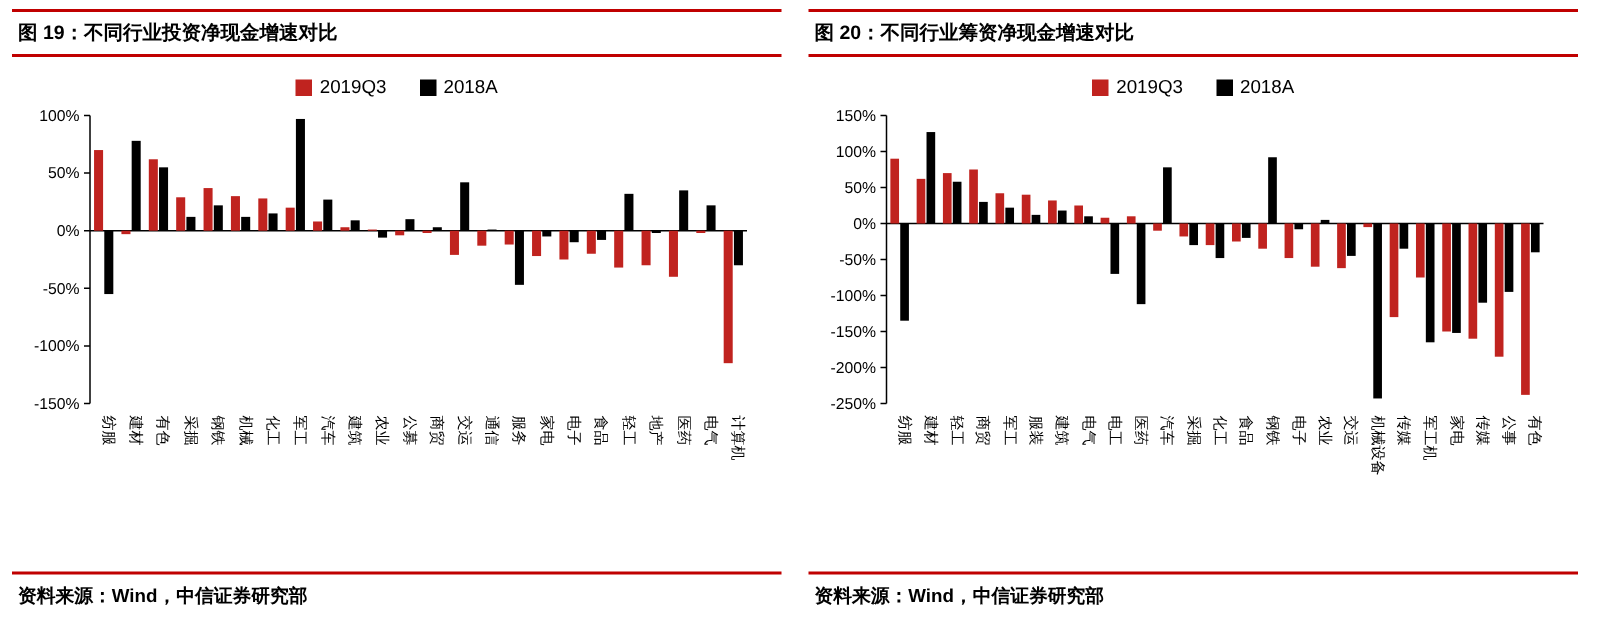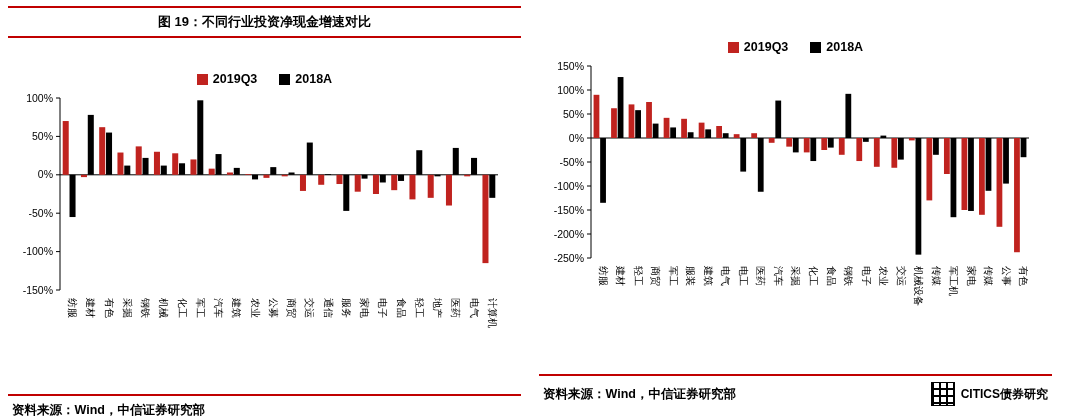--- a/index.html
+++ b/index.html
@@ -2,21 +2,21 @@
 <html><head>
 <meta charset="utf-8">
 <style>
   html,body{margin:0;padding:0;}
   body{
     width:1080px;height:416px;
     background:#ffffff;
     font-family:"Liberation Sans", sans-serif;
     overflow:hidden;
   }
-  .wrap{display:flex;width:1080px;height:416px;box-sizing:border-box;text-align:center;}
+  .wrap{display:flex;width:1080px;height:416px;box-sizing:border-box;}
   .panel{
     width:513px;
     margin:6px 4px 6px 8px;
     display:flex;flex-direction:column;
     position:relative;
   }
   .panel.right{margin-left:14px;}
   .title-bar{
     border-top:2px solid #c00000;
     border-bottom:2px solid #c00000;
@@ -28,23 +28,23 @@
   }
   .chart-area{
     flex:1;
     position:relative;
   }
   .legend{
     display:flex;
     justify-content:center;
     gap:22px;
     align-items:center;
-    margin-top:34px;
+    margin-top:13px;
     font-size:12.5px;
-    font-weight:bold;
+    font-weight:normal;
   }
   .legend .item{display:flex;align-items:center;gap:5px;}
   .swatch{width:11px;height:11px;display:inline-block;}
   .plot-host{
     position:relative;
     margin-top:4px;
     height:256px;
   }
   .plot-host svg{display:block;}
   .source-bar{
@@ -182,20 +182,21 @@
           </svg>
         </div>
     </div>
 
     <div class="source-bar">
       <span>资料来源：Wind，中信证券研究部</span>
     </div>
   </div>
 
   <div class="panel right">
+    <div class="title-bar">图 20：不同行业筹资净现金增速对比</div>
 
     <div class="chart-area">
       <div class="legend">
         <span class="item">
           <span class="swatch" style="background:#c0231f"></span>
           <span>2019Q3</span>
         </span>
         <span class="item">
           <span class="swatch" style="background:#000000"></span>
           <span>2018A</span>
@@ -297,20 +298,16 @@
             <text x="463.71999999999997" y="208" class="cat-text" text-anchor="start" transform="rotate(90 463.71999999999997 208)">公事</text>
             <rect x="475.0584" y="80" width="5.7816" height="114.24000000000001" fill="#c0231f"></rect>
             <rect x="481.64" y="80" width="5.7816" height="19.19999999999999" fill="#000000"></rect>
             <text x="481.24" y="208" class="cat-text" text-anchor="start" transform="rotate(90 481.24 208)">有色</text>
           </svg>
         </div>
     </div>
 
     <div class="source-bar">
       <span>资料来源：Wind，中信证券研究部</span>
-      <span class="qr-row">
-        <span class="qr"></span>
-        <span class="qr-label">CITICS债券研究</span>
-      </span>
     </div>
   </div>
 
 </div>
 
 </body></html>

